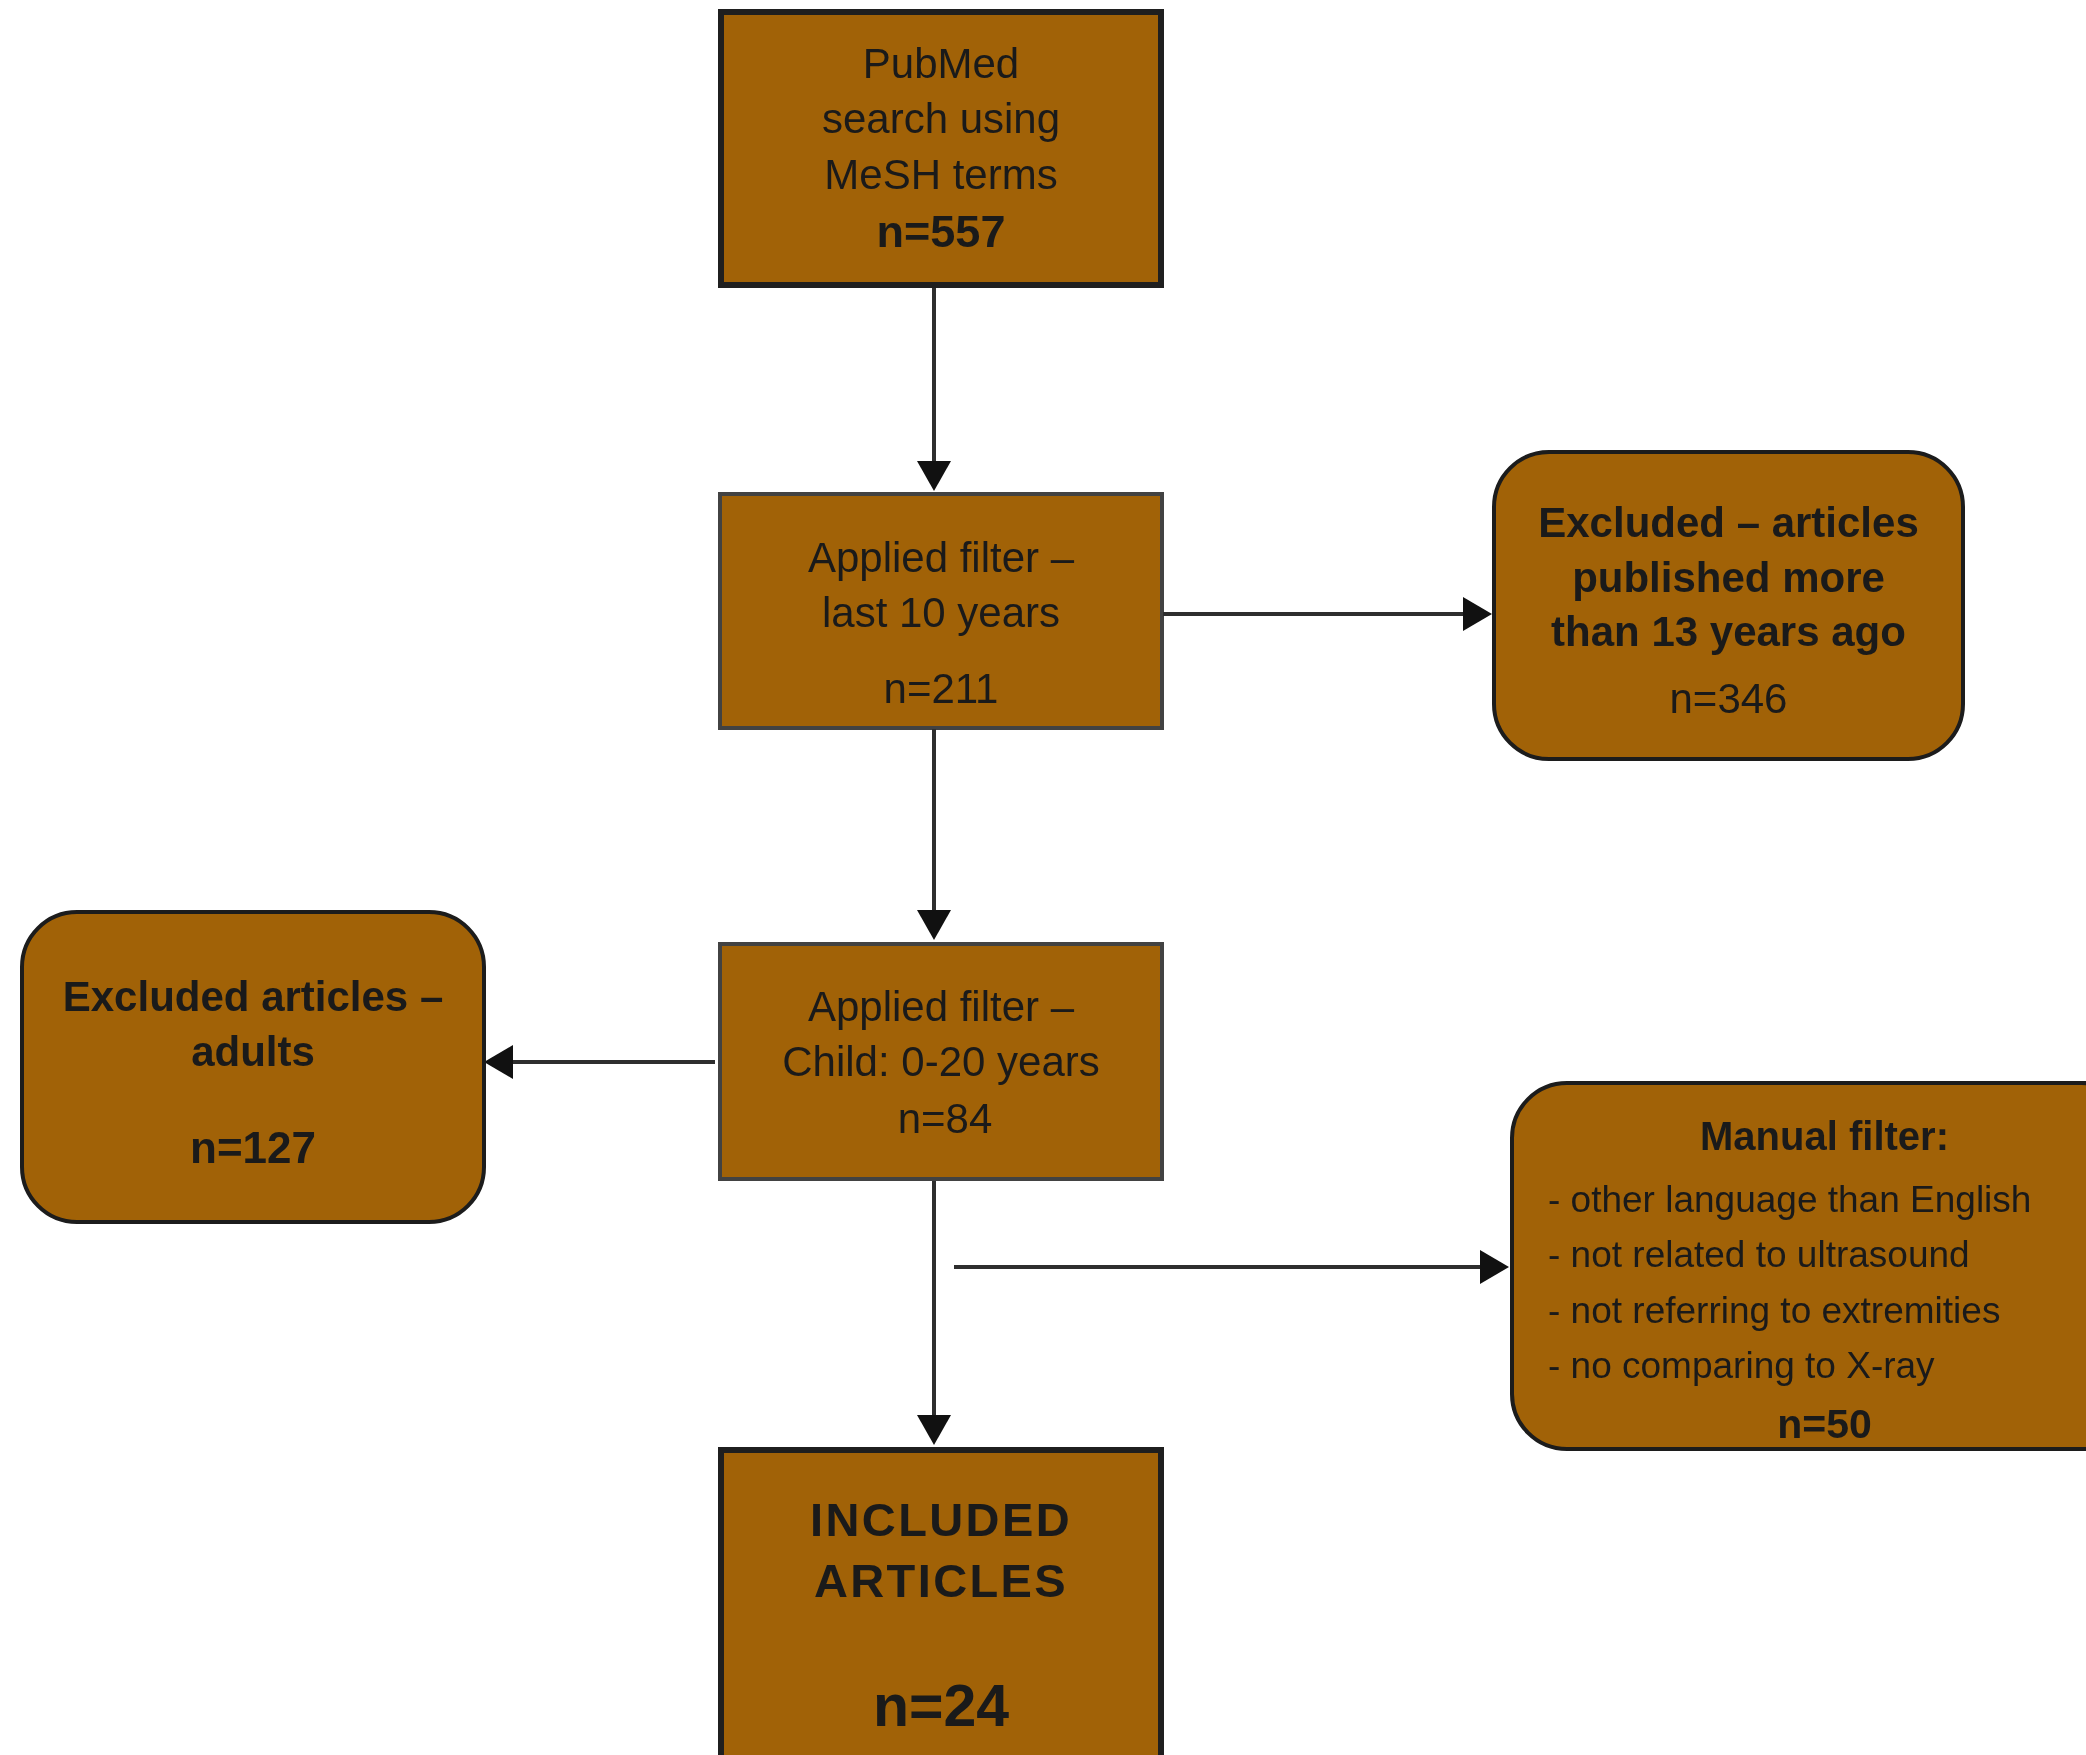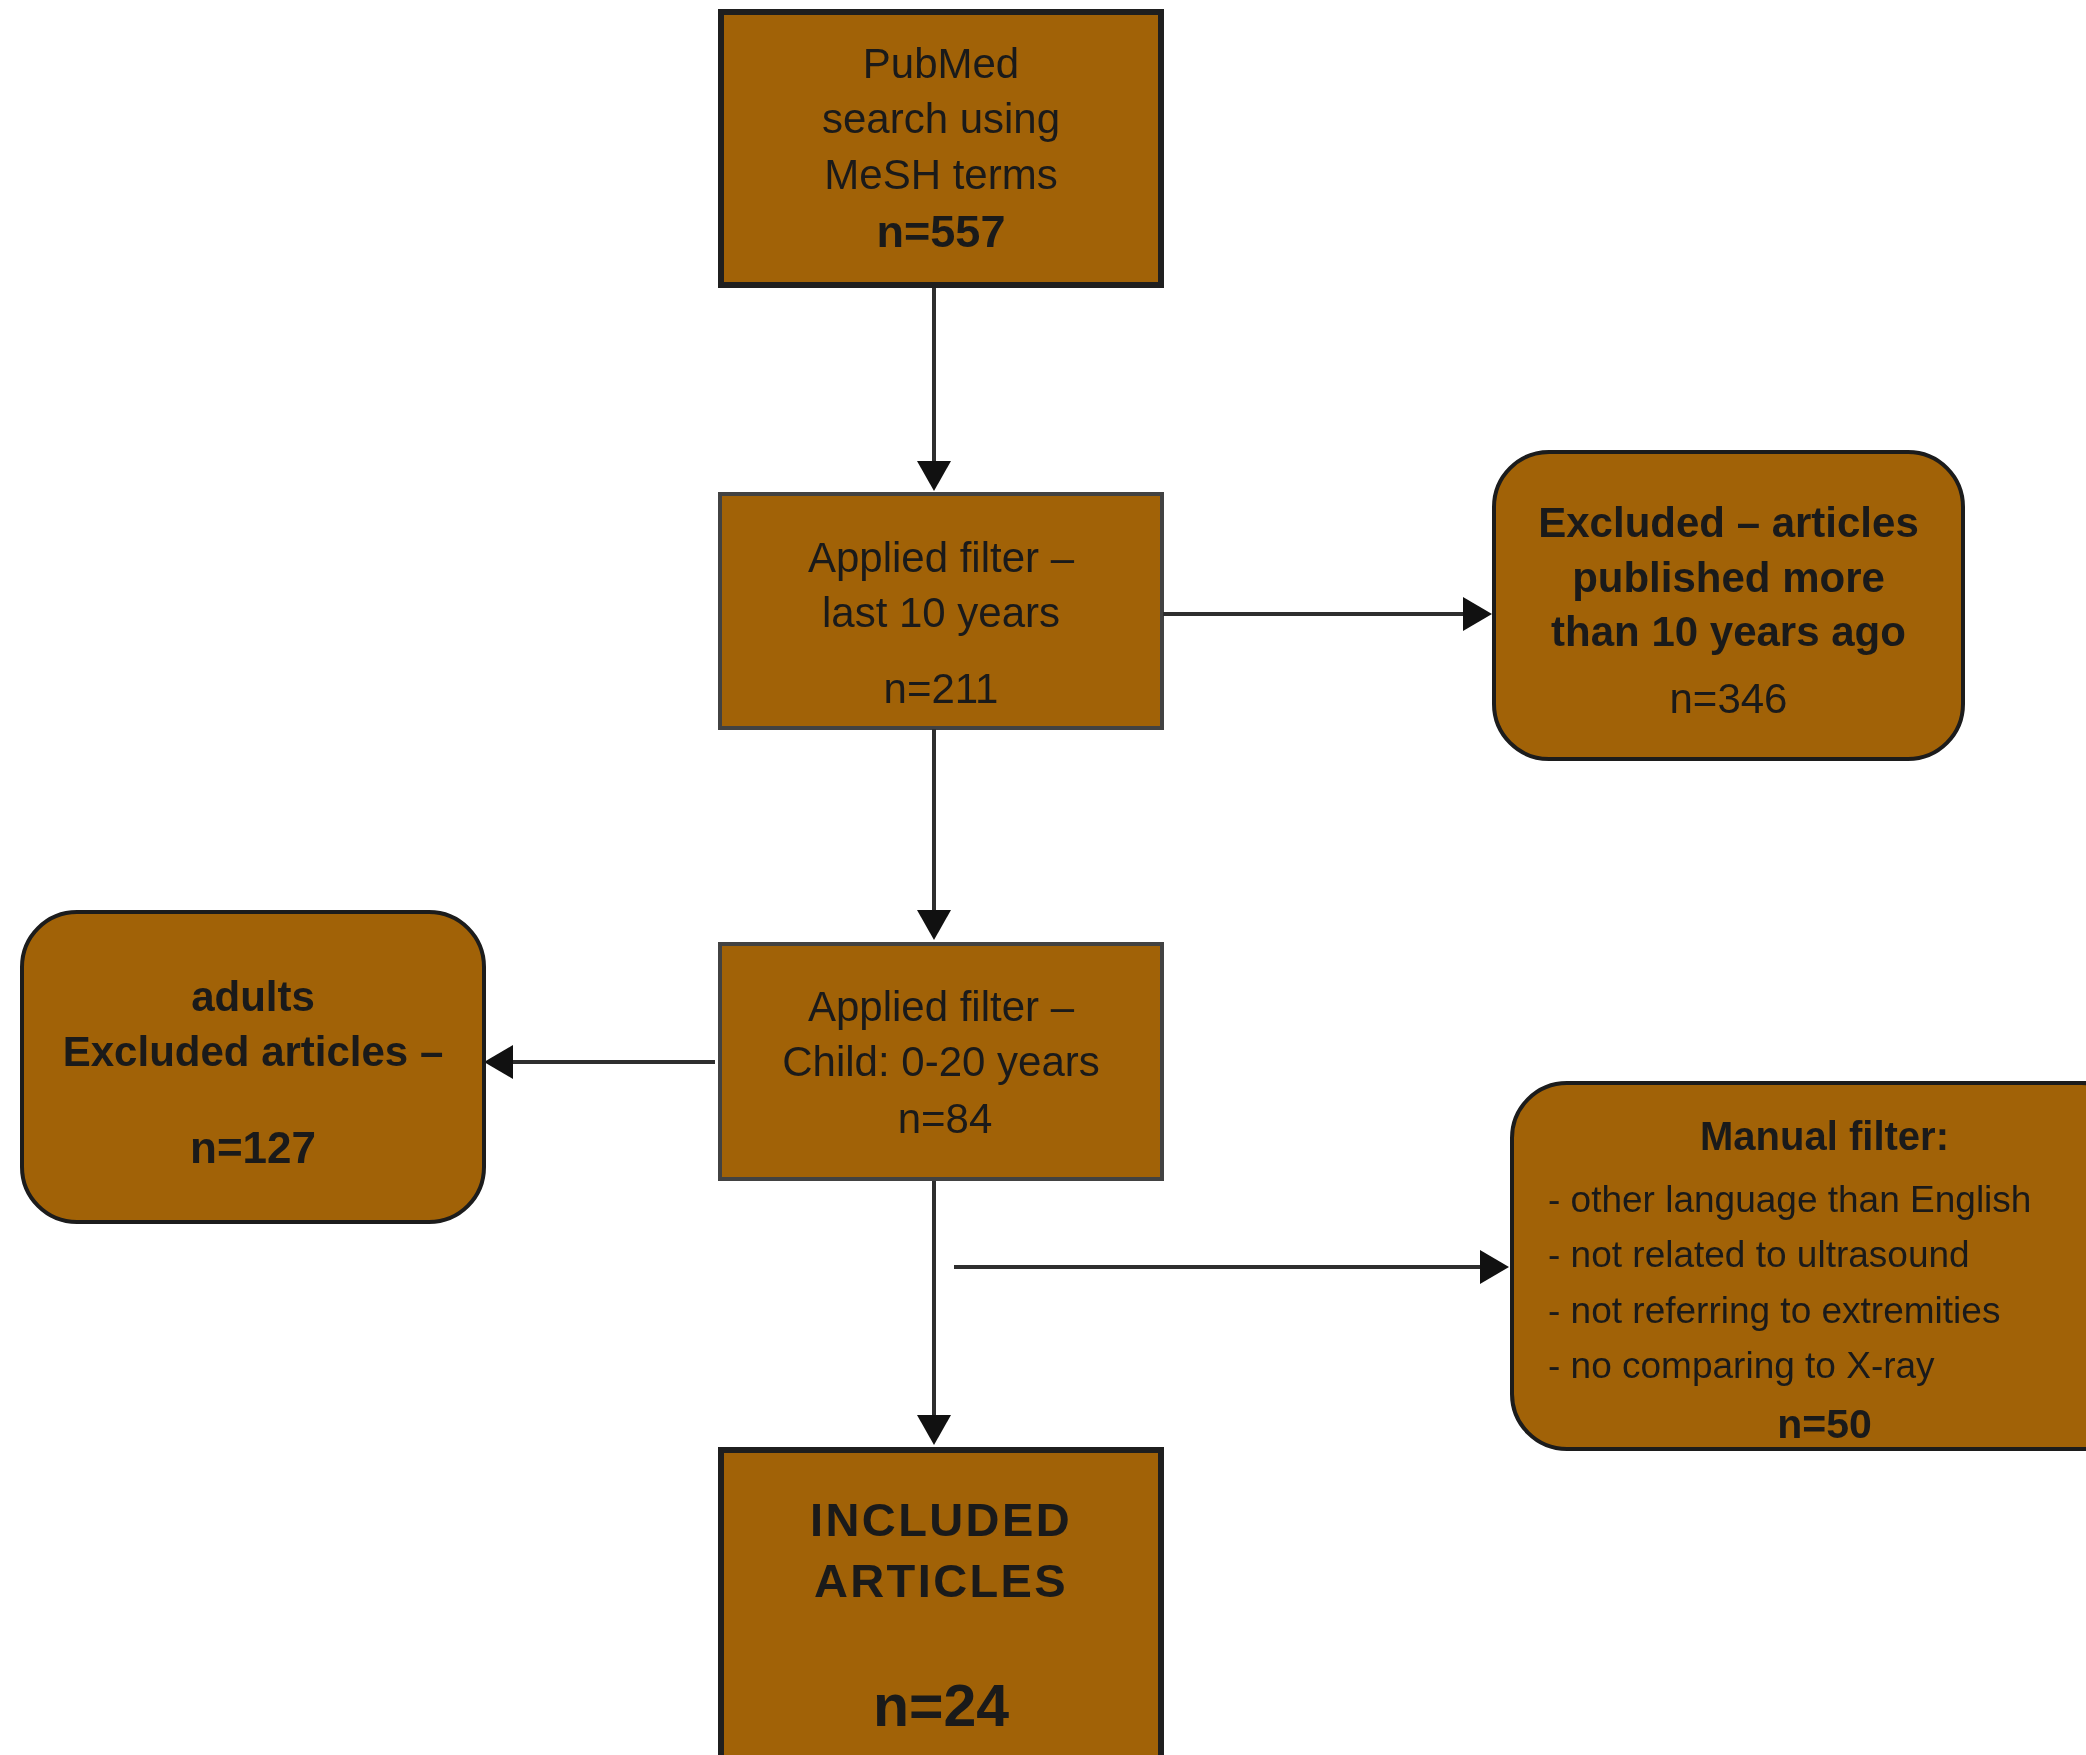--- a/index.html
+++ b/index.html
@@ -151,43 +151,43 @@
     <div class="count">n=211</div>
   </div>
 
   <div class="cline" id="a2-line"></div>
   <div class="head head-right" id="a2-head"></div>
 
   <div class="box rounded" id="box-excl10">
     <div class="lines">
       <span class="ln">Excluded – articles</span>
       <span class="ln">published more</span>
-      <span class="ln">than 10 years ago</span>
+      <span class="ln">than 13 years ago</span>
     </div>
     <div class="count">n=346</div>
   </div>
 
   <div class="cline" id="a3-line"></div>
   <div class="head head-down" id="a3-head"></div>
 
   <div class="box rect" id="box-child">
     <div class="lines">
       <span class="ln">Applied filter –</span>
       <span class="ln">Child: 0-20 years</span>
     </div>
     <div class="count">n=84</div>
   </div>
 
   <div class="cline" id="a4-line"></div>
   <div class="head head-left" id="a4-head"></div>
 
   <div class="box rounded" id="box-adults">
     <div class="lines">
+      <span class="ln">Excluded articles –</span>
       <span class="ln">adults</span>
-      <span class="ln">Excluded articles –</span>
     </div>
     <div class="count">n=127</div>
   </div>
 
   <div class="cline" id="a5-line"></div>
   <div class="head head-down" id="a5-head"></div>
 
   <div class="cline" id="a6-line"></div>
   <div class="head head-right" id="a6-head"></div>
 

